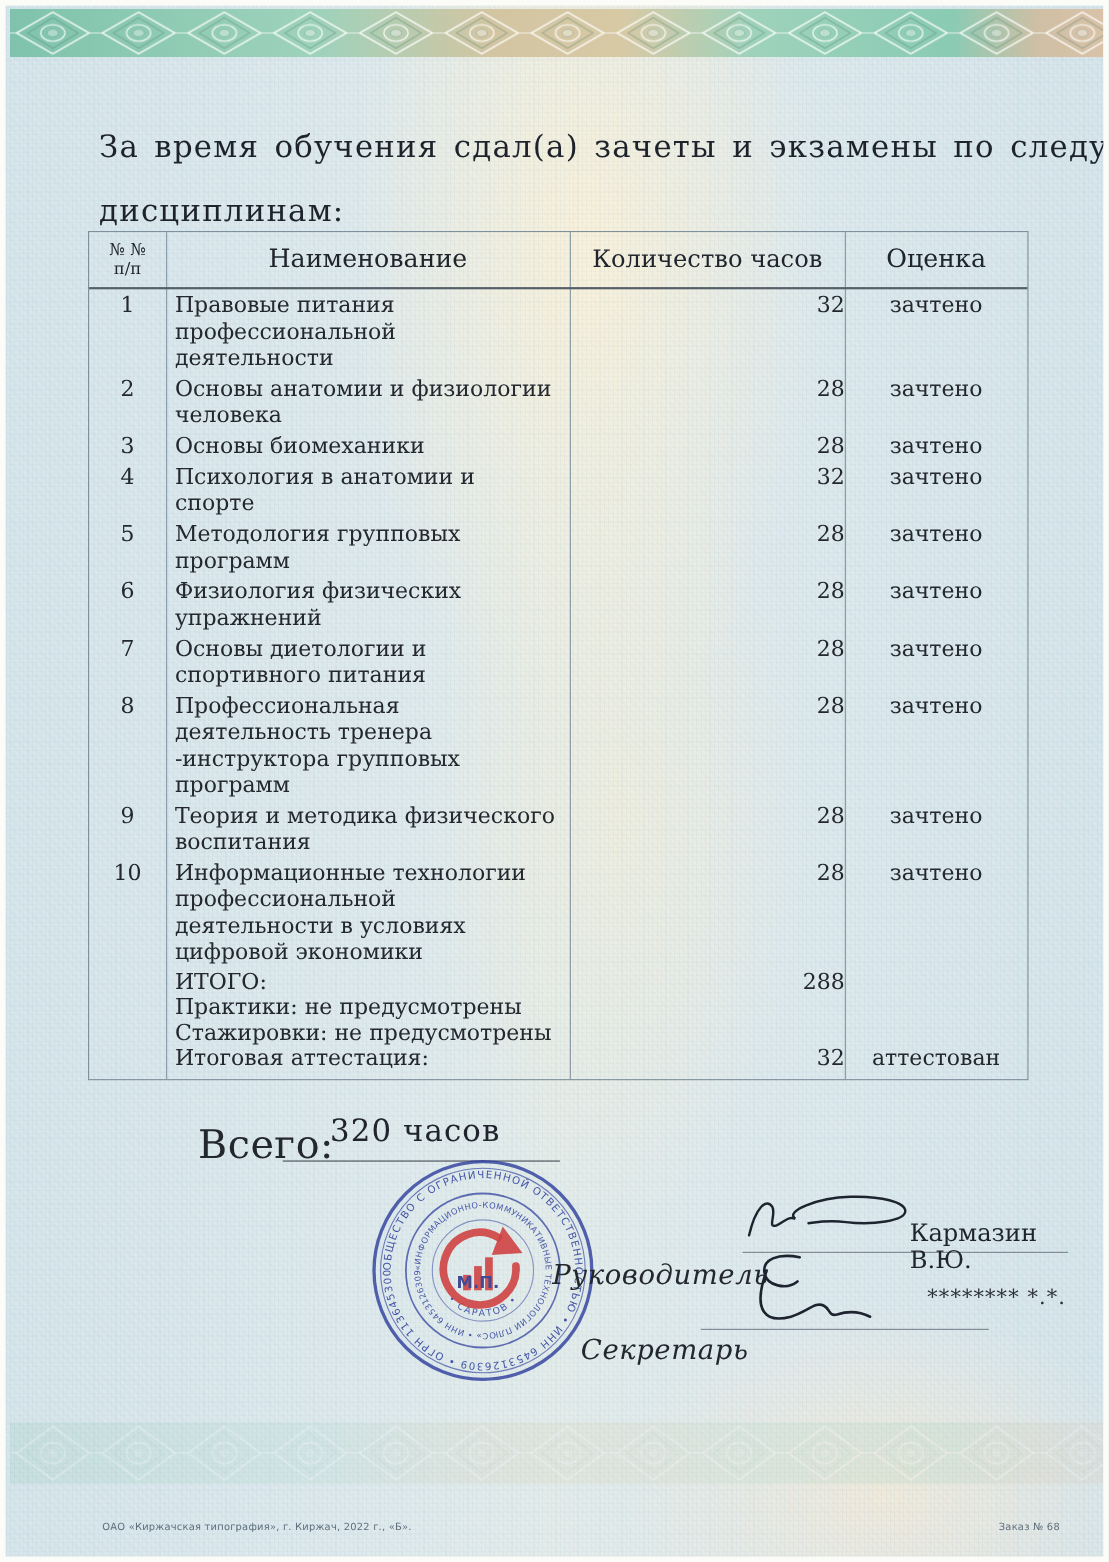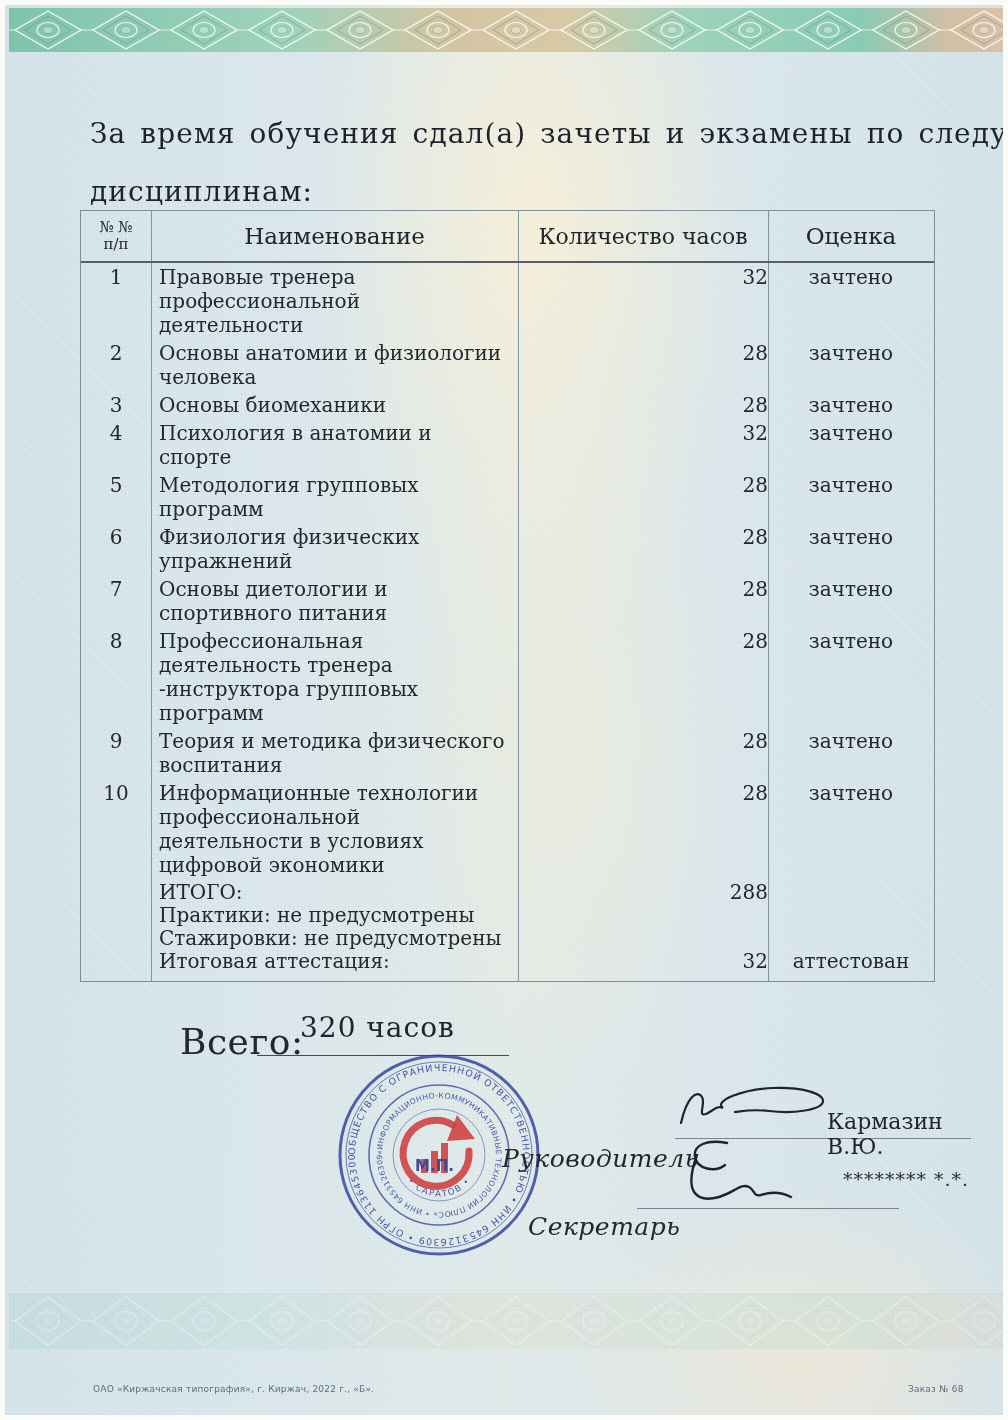--- a/index.html
+++ b/index.html
@@ -116,21 +116,21 @@
         <div>№ №</div>
         <div>п/п</div>
       </div>
       <div class="th">Наименование</div>
       <div class="th hours">Количество часов</div>
       <div class="th">Оценка</div>
     </div>
     <div class="tbody">
         <div class="trow">
       <div class="c-num">1</div>
-      <div class="c-name">Правовые тренера профессиональной деятельности</div>
+      <div class="c-name">Правовые питания профессиональной деятельности</div>
       <div class="c-hours">32</div>
       <div class="c-grade">зачтено</div>
     </div>
         <div class="trow">
       <div class="c-num">2</div>
       <div class="c-name">Основы анатомии и физиологии человека</div>
       <div class="c-hours">28</div>
       <div class="c-grade">зачтено</div>
     </div>
         <div class="trow">

